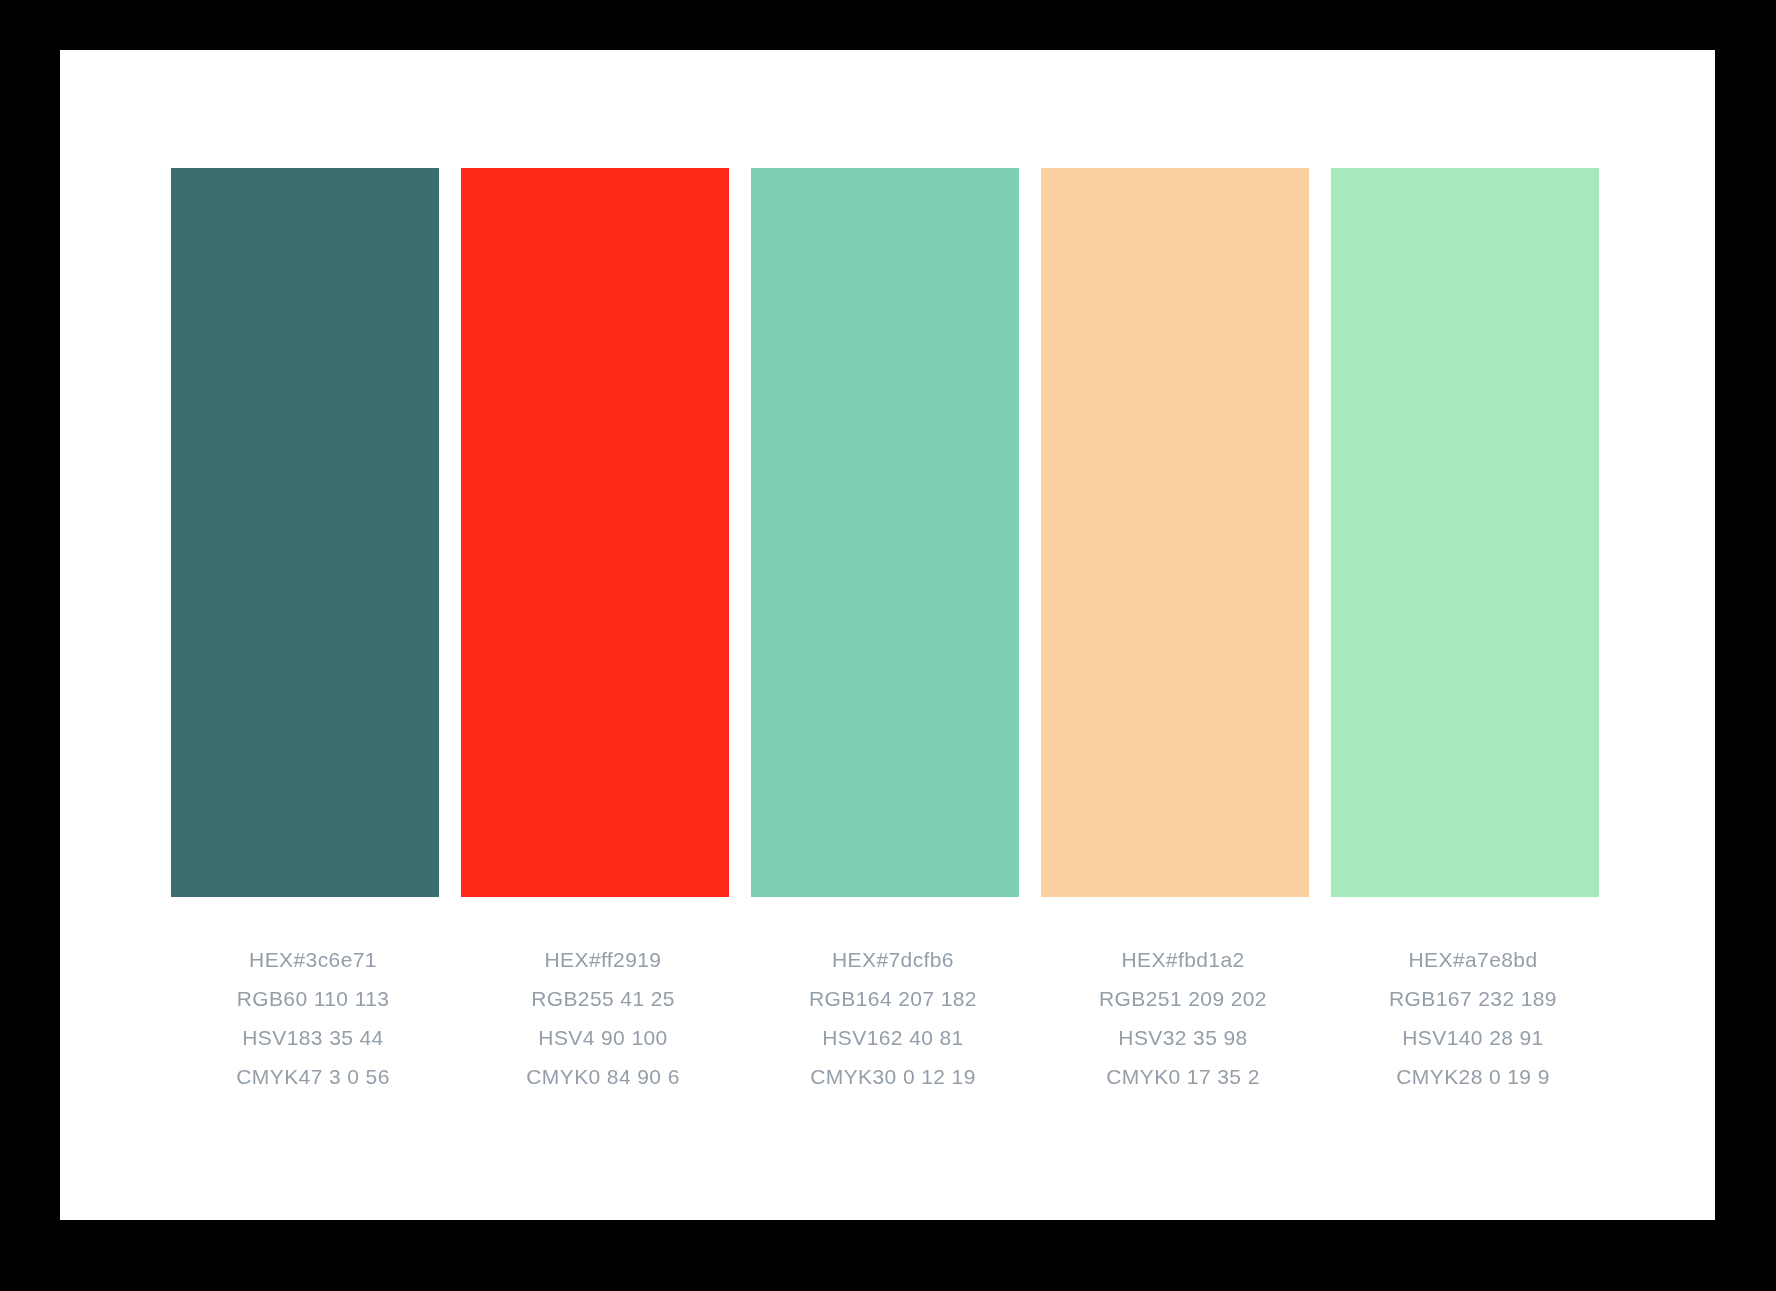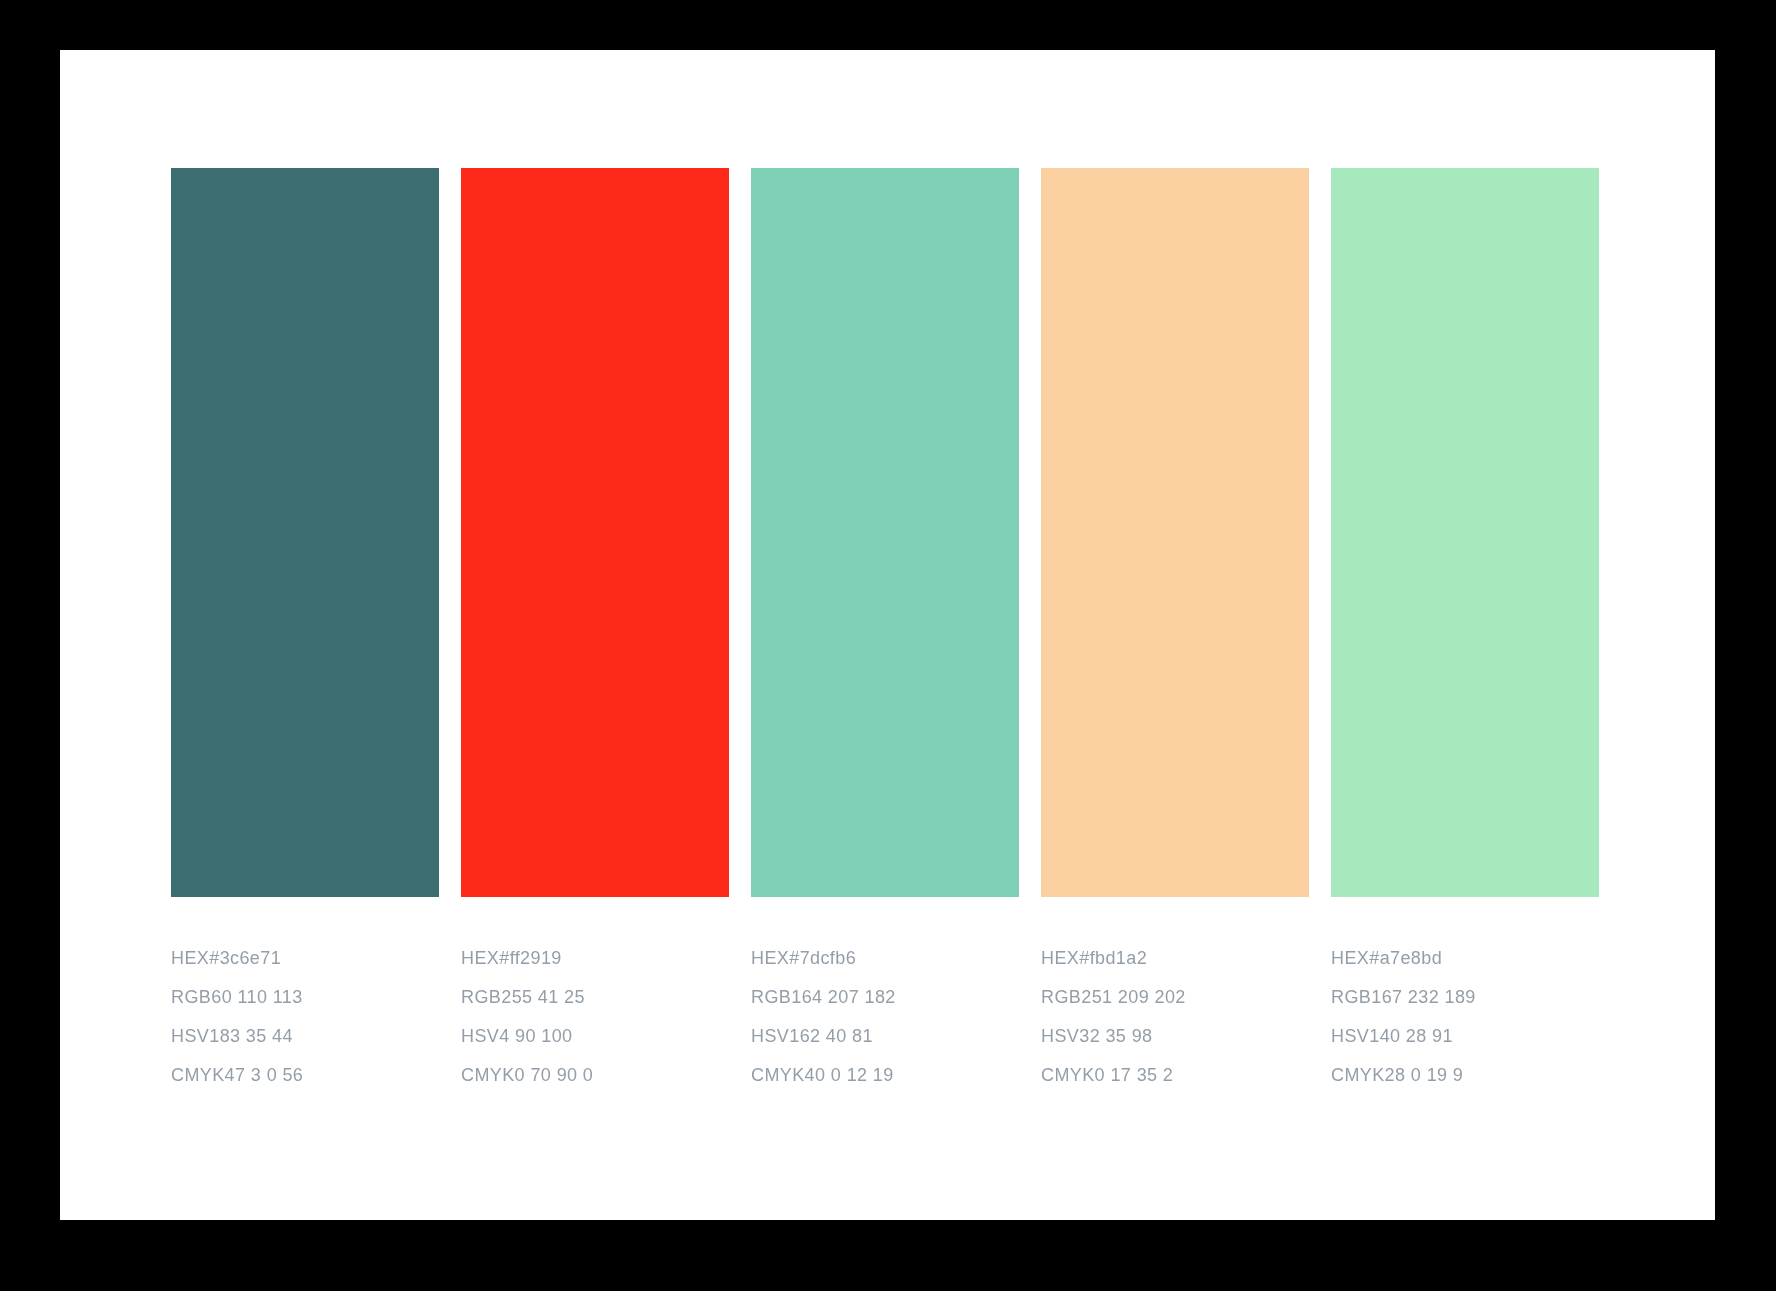--- a/index.html
+++ b/index.html
@@ -59,27 +59,28 @@
     display: flex;
     gap: 22px;
   }
 
   .info-column {
     width: 268px;
   }
 
   .info-line {
     display: flex;
-    justify-content: flex-start;
+    justify-content: center;
     align-items: baseline;
     height: 39px;
-    font-size: 18px;
+    font-size: 21px;
     color: #939ea9;
     letter-spacing: 0.4px;
     white-space: nowrap;
+    margin-left: 16px;
   }
 
   .info-key {
     text-align: left;
   }
 
   .info-value {
     text-align: right;
   }
 </style>
@@ -142,40 +143,40 @@
         <div class="info-line" style="color: rgb(147, 158, 169);">
           <span class="info-key">RGB</span>
           <span class="info-value">255 41 25</span>
         </div>
         <div class="info-line" style="color: rgb(147, 158, 169);">
           <span class="info-key">HSV</span>
           <span class="info-value">4 90 100</span>
         </div>
         <div class="info-line" style="color: rgb(147, 158, 169);">
           <span class="info-key">CMYK</span>
-          <span class="info-value">0 70 90 0</span>
+          <span class="info-value">0 84 90 6</span>
         </div>
       </div>
 
       <div class="info-column">
         <div class="info-line" style="color: rgb(147, 158, 169);">
           <span class="info-key">HEX</span>
           <span class="info-value">#7dcfb6</span>
         </div>
         <div class="info-line" style="color: rgb(147, 158, 169);">
           <span class="info-key">RGB</span>
           <span class="info-value">164 207 182</span>
         </div>
         <div class="info-line" style="color: rgb(147, 158, 169);">
           <span class="info-key">HSV</span>
           <span class="info-value">162 40 81</span>
         </div>
         <div class="info-line" style="color: rgb(147, 158, 169);">
           <span class="info-key">CMYK</span>
-          <span class="info-value">40 0 12 19</span>
+          <span class="info-value">30 0 12 19</span>
         </div>
       </div>
 
       <div class="info-column">
         <div class="info-line" style="color: rgb(147, 158, 169);">
           <span class="info-key">HEX</span>
           <span class="info-value">#fbd1a2</span>
         </div>
         <div class="info-line" style="color: rgb(147, 158, 169);">
           <span class="info-key">RGB</span>

